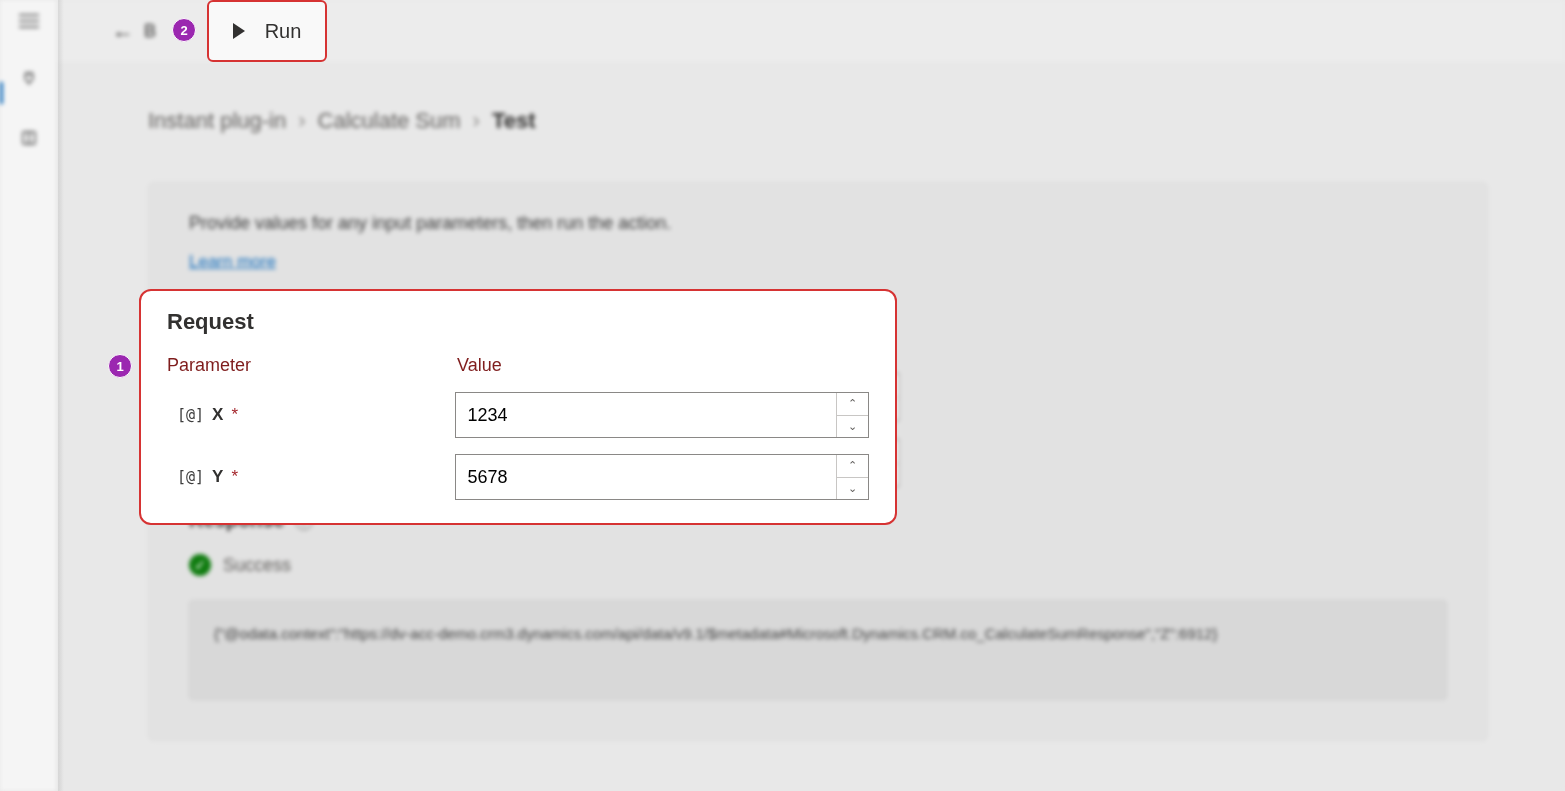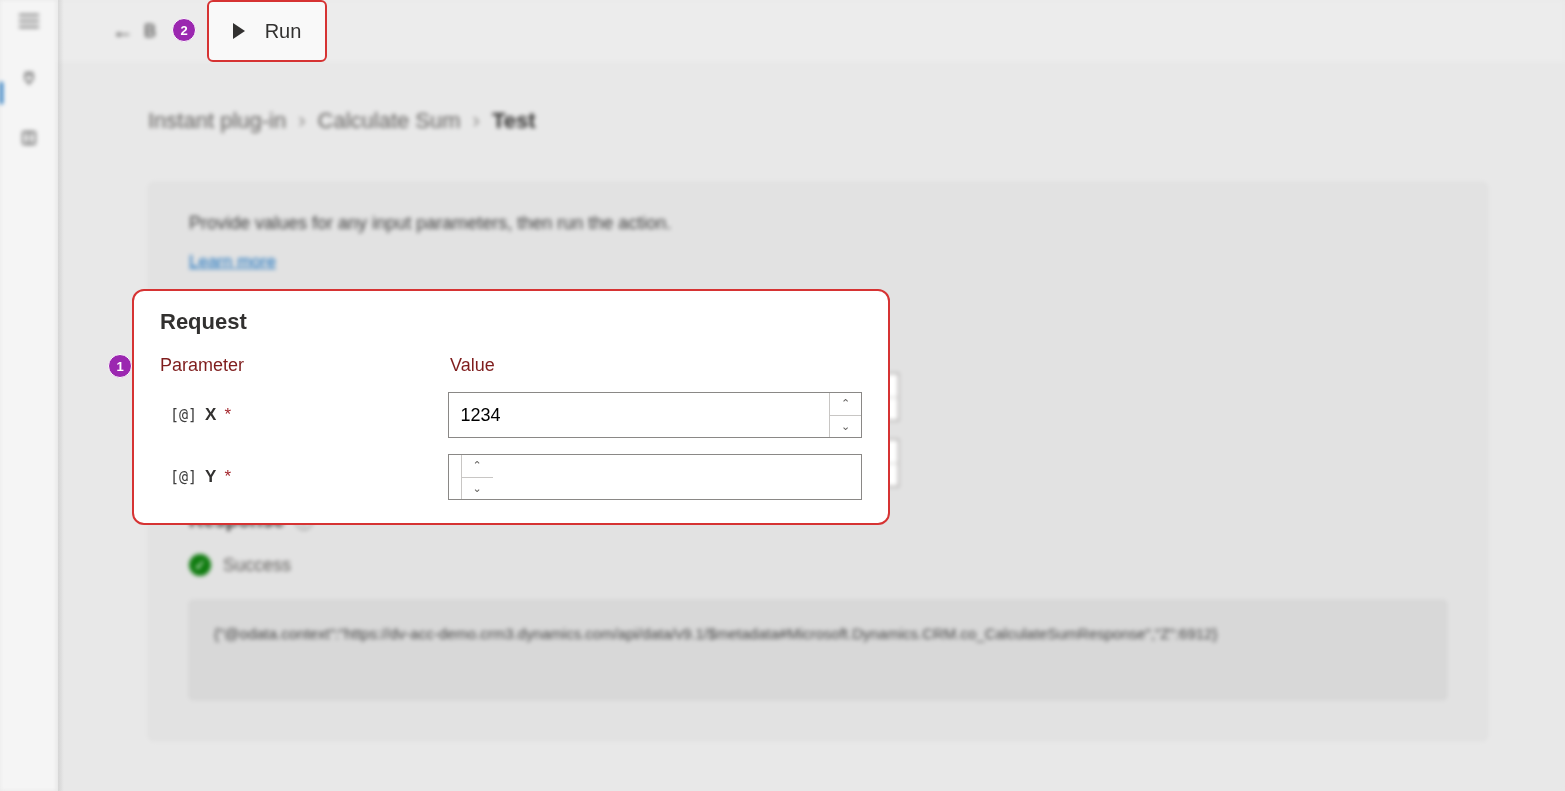--- a/index.html
+++ b/index.html
@@ -124,21 +124,21 @@
     border-radius:6px;
     background:#f9f9f9;
     display:flex; align-items:center; justify-content:center;
     gap:20px; font-size:20px; color:#323130;
     z-index:15;
   }
   .play { width:0;height:0;border-left:12px solid #323130;border-top:8px solid transparent;border-bottom:8px solid transparent; }
 
   .request-panel {
     position:absolute;
-    left:132px; top:289px;
+    left:139px; top:289px;
     width:758px; height:236px;
     border:2.5px solid #d63333;
     border-radius:12px;
     background:#ffffff;
     z-index:15;
     padding: 18px 26px 18px 26px;
   }
   .request-panel .section-h { margin-top:0; font-size:22px; }
   .request-panel .headers { font-size:18px; margin-top:20px; }
   .request-panel .col-param { width:290px; }
@@ -269,20 +269,21 @@
         </div>
     </div>
   </div>
   <div class="param-row">
     <div class="param-label">
       <span class="at">[@]</span>
       <strong>Y</strong>
       <span class="req">*</span>
     </div>
     <div class="num-input">
+      <input type="text" value="5678" style="">
       <div class="spinner">
           <div>⌃</div>
           <div>⌄</div>
         </div>
     </div>
   </div>
 </div>
 
 <div class="callout-badge" style="left:108px; top:354px;">1</div>
 

